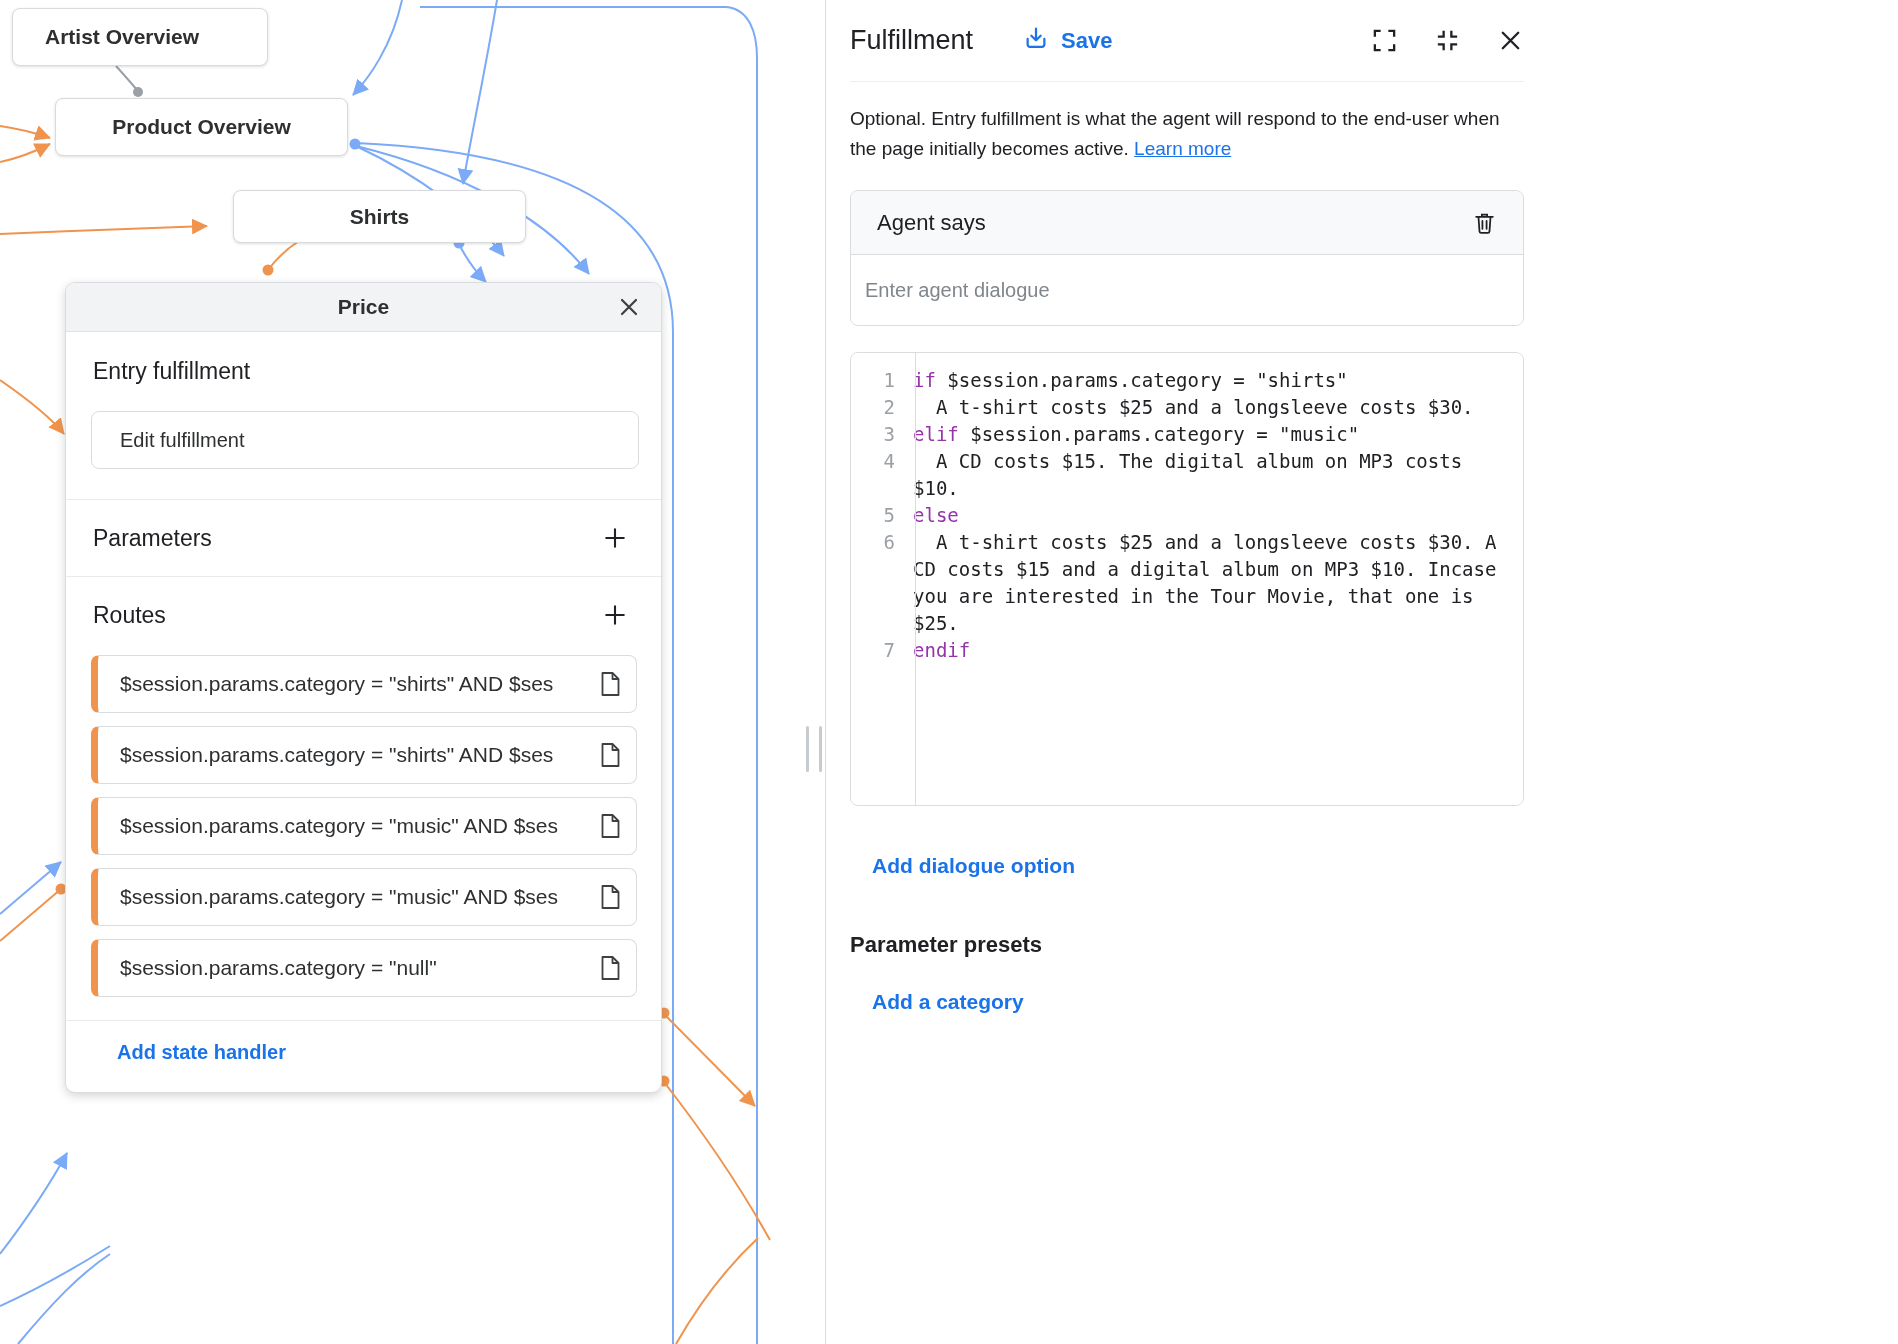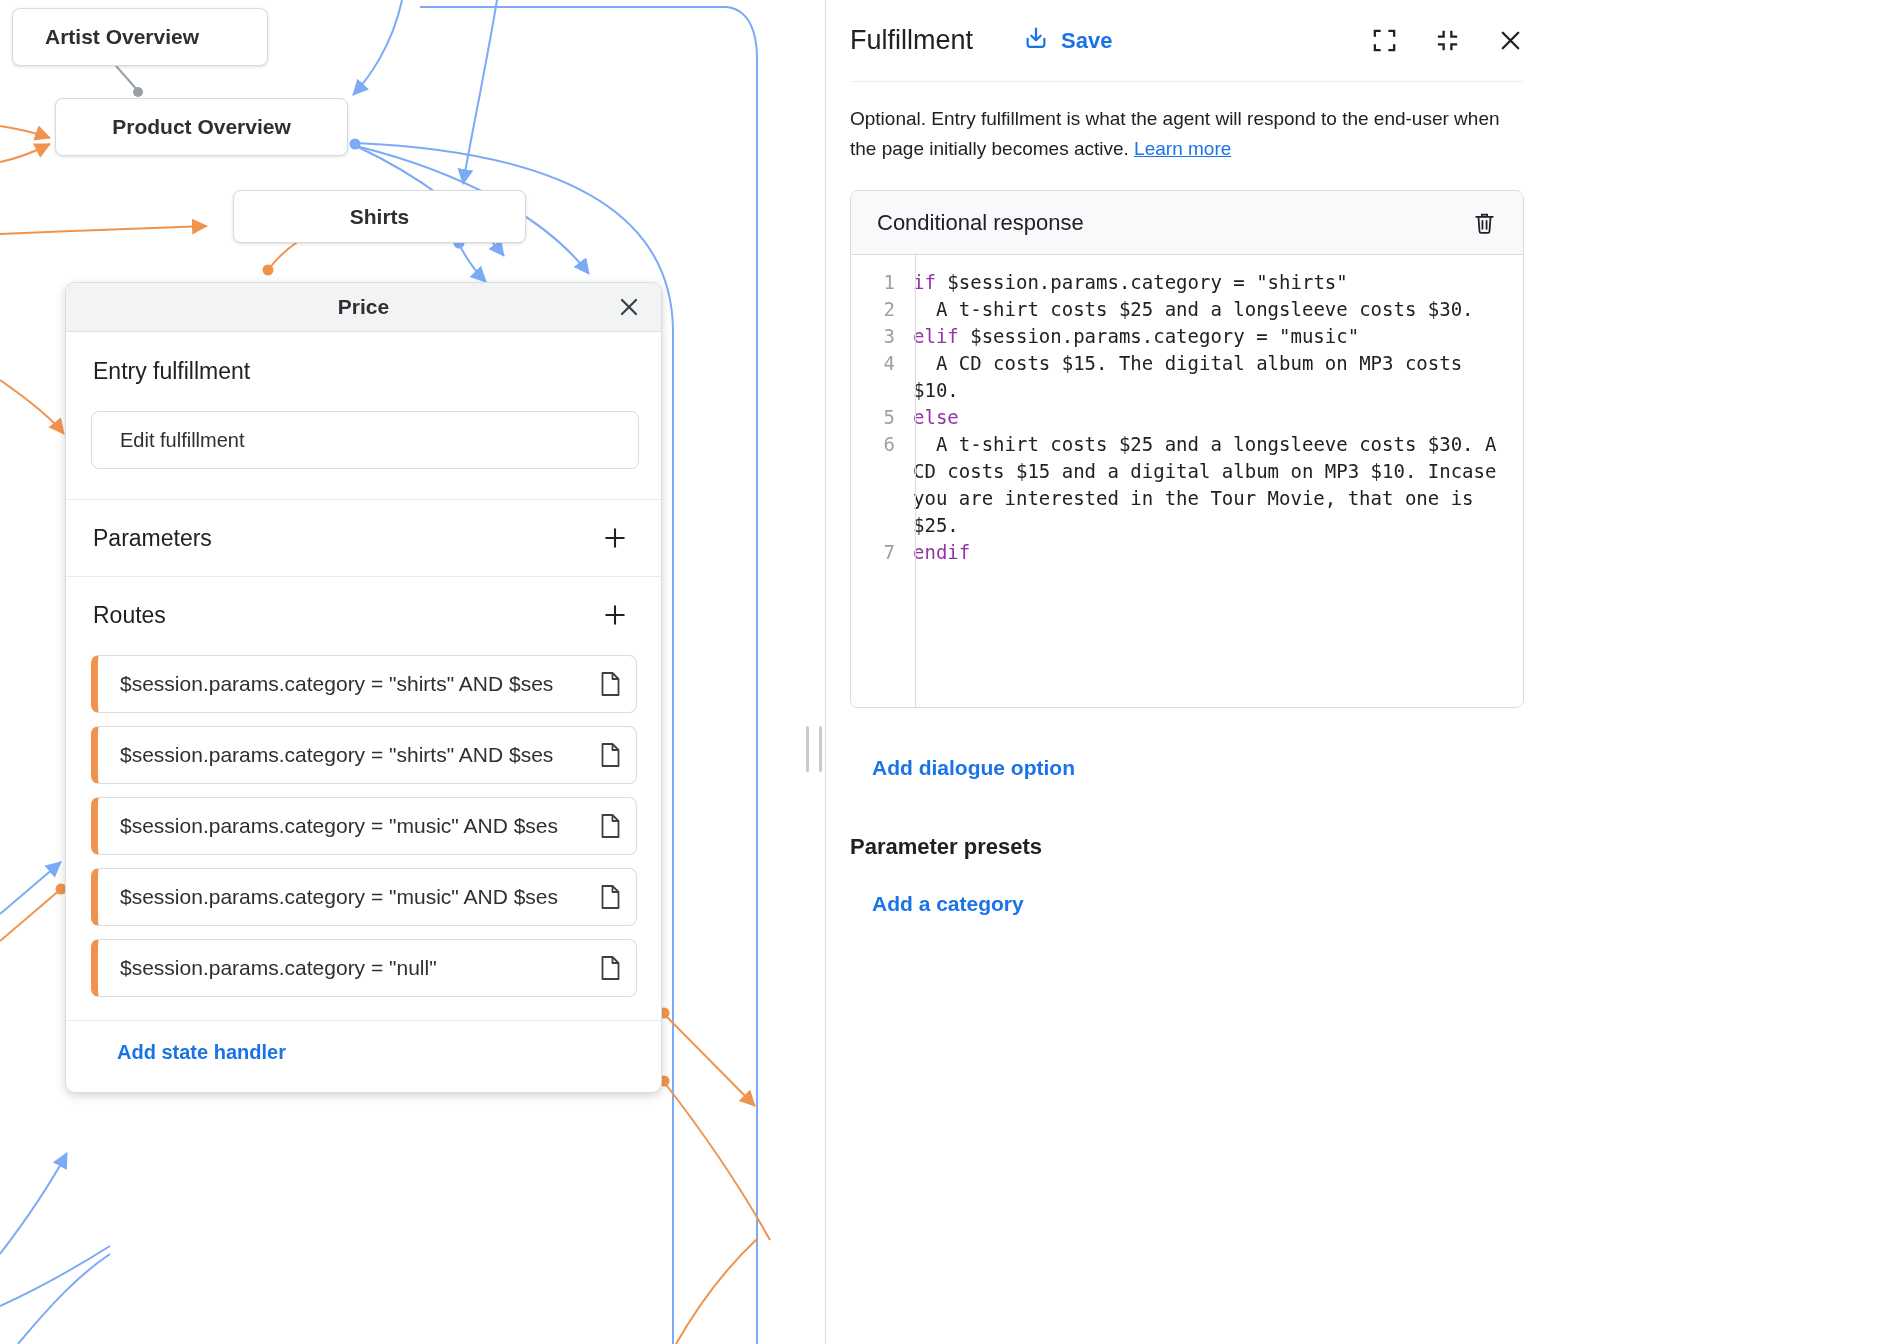--- a/index.html
+++ b/index.html
@@ -260,32 +260,35 @@
         <svg width="27" height="27" viewBox="0 0 28 28">
             <path d="M6 6 L22 22 M22 6 L6 22" stroke="#202124" stroke-width="2.4" fill="none" stroke-linecap="round"></path>
           </svg>
       </button>
     </span>
   </div>
 
   <p class="panel-desc"><span>Optional. Entry fulfillment is what the agent will respond to the end-user when the page initially becomes active.</span>
     <a class="learn-more">Learn more</a></p>
 
-
   <div class="section-box">
     <div class="section-header">
-      <span>Conditional response</span>
+      <span>Agent says</span>
       <button class="trash">
         <svg width="25" height="25" viewBox="0 0 24 24" fill="none">
           <path d="M4 6.5 h16 M9.5 6.5 V4.5 h5 v2" stroke="#202124" stroke-width="1.7" stroke-linecap="round"></path>
           <path d="M6.2 6.5 l1 14 a1.6 1.6 0 0 0 1.6 1.5 h6.4 a1.6 1.6 0 0 0 1.6 -1.5 l1 -14" stroke="#202124" stroke-width="1.7"></path>
           <path d="M10 10.5 v7.5 M14 10.5 v7.5" stroke="#202124" stroke-width="1.7" stroke-linecap="round"></path>
         </svg>
       </button>
     </div>
+    <input class="agent-input" placeholder="Enter agent dialogue" style="">
+  </div>
+
+  <div class="section-box">
     <div class="code-editor">
         <div class="code-row">
           <span class="ln">1</span>
           <span class="code-text"><span class="kw">if</span> $session.params.category = "shirts"</span>
         </div>
         <div class="code-row">
           <span class="ln">2</span>
           <span class="code-text">  A t-shirt costs $25 and a longsleeve costs $30.</span>
         </div>
         <div class="code-row">

